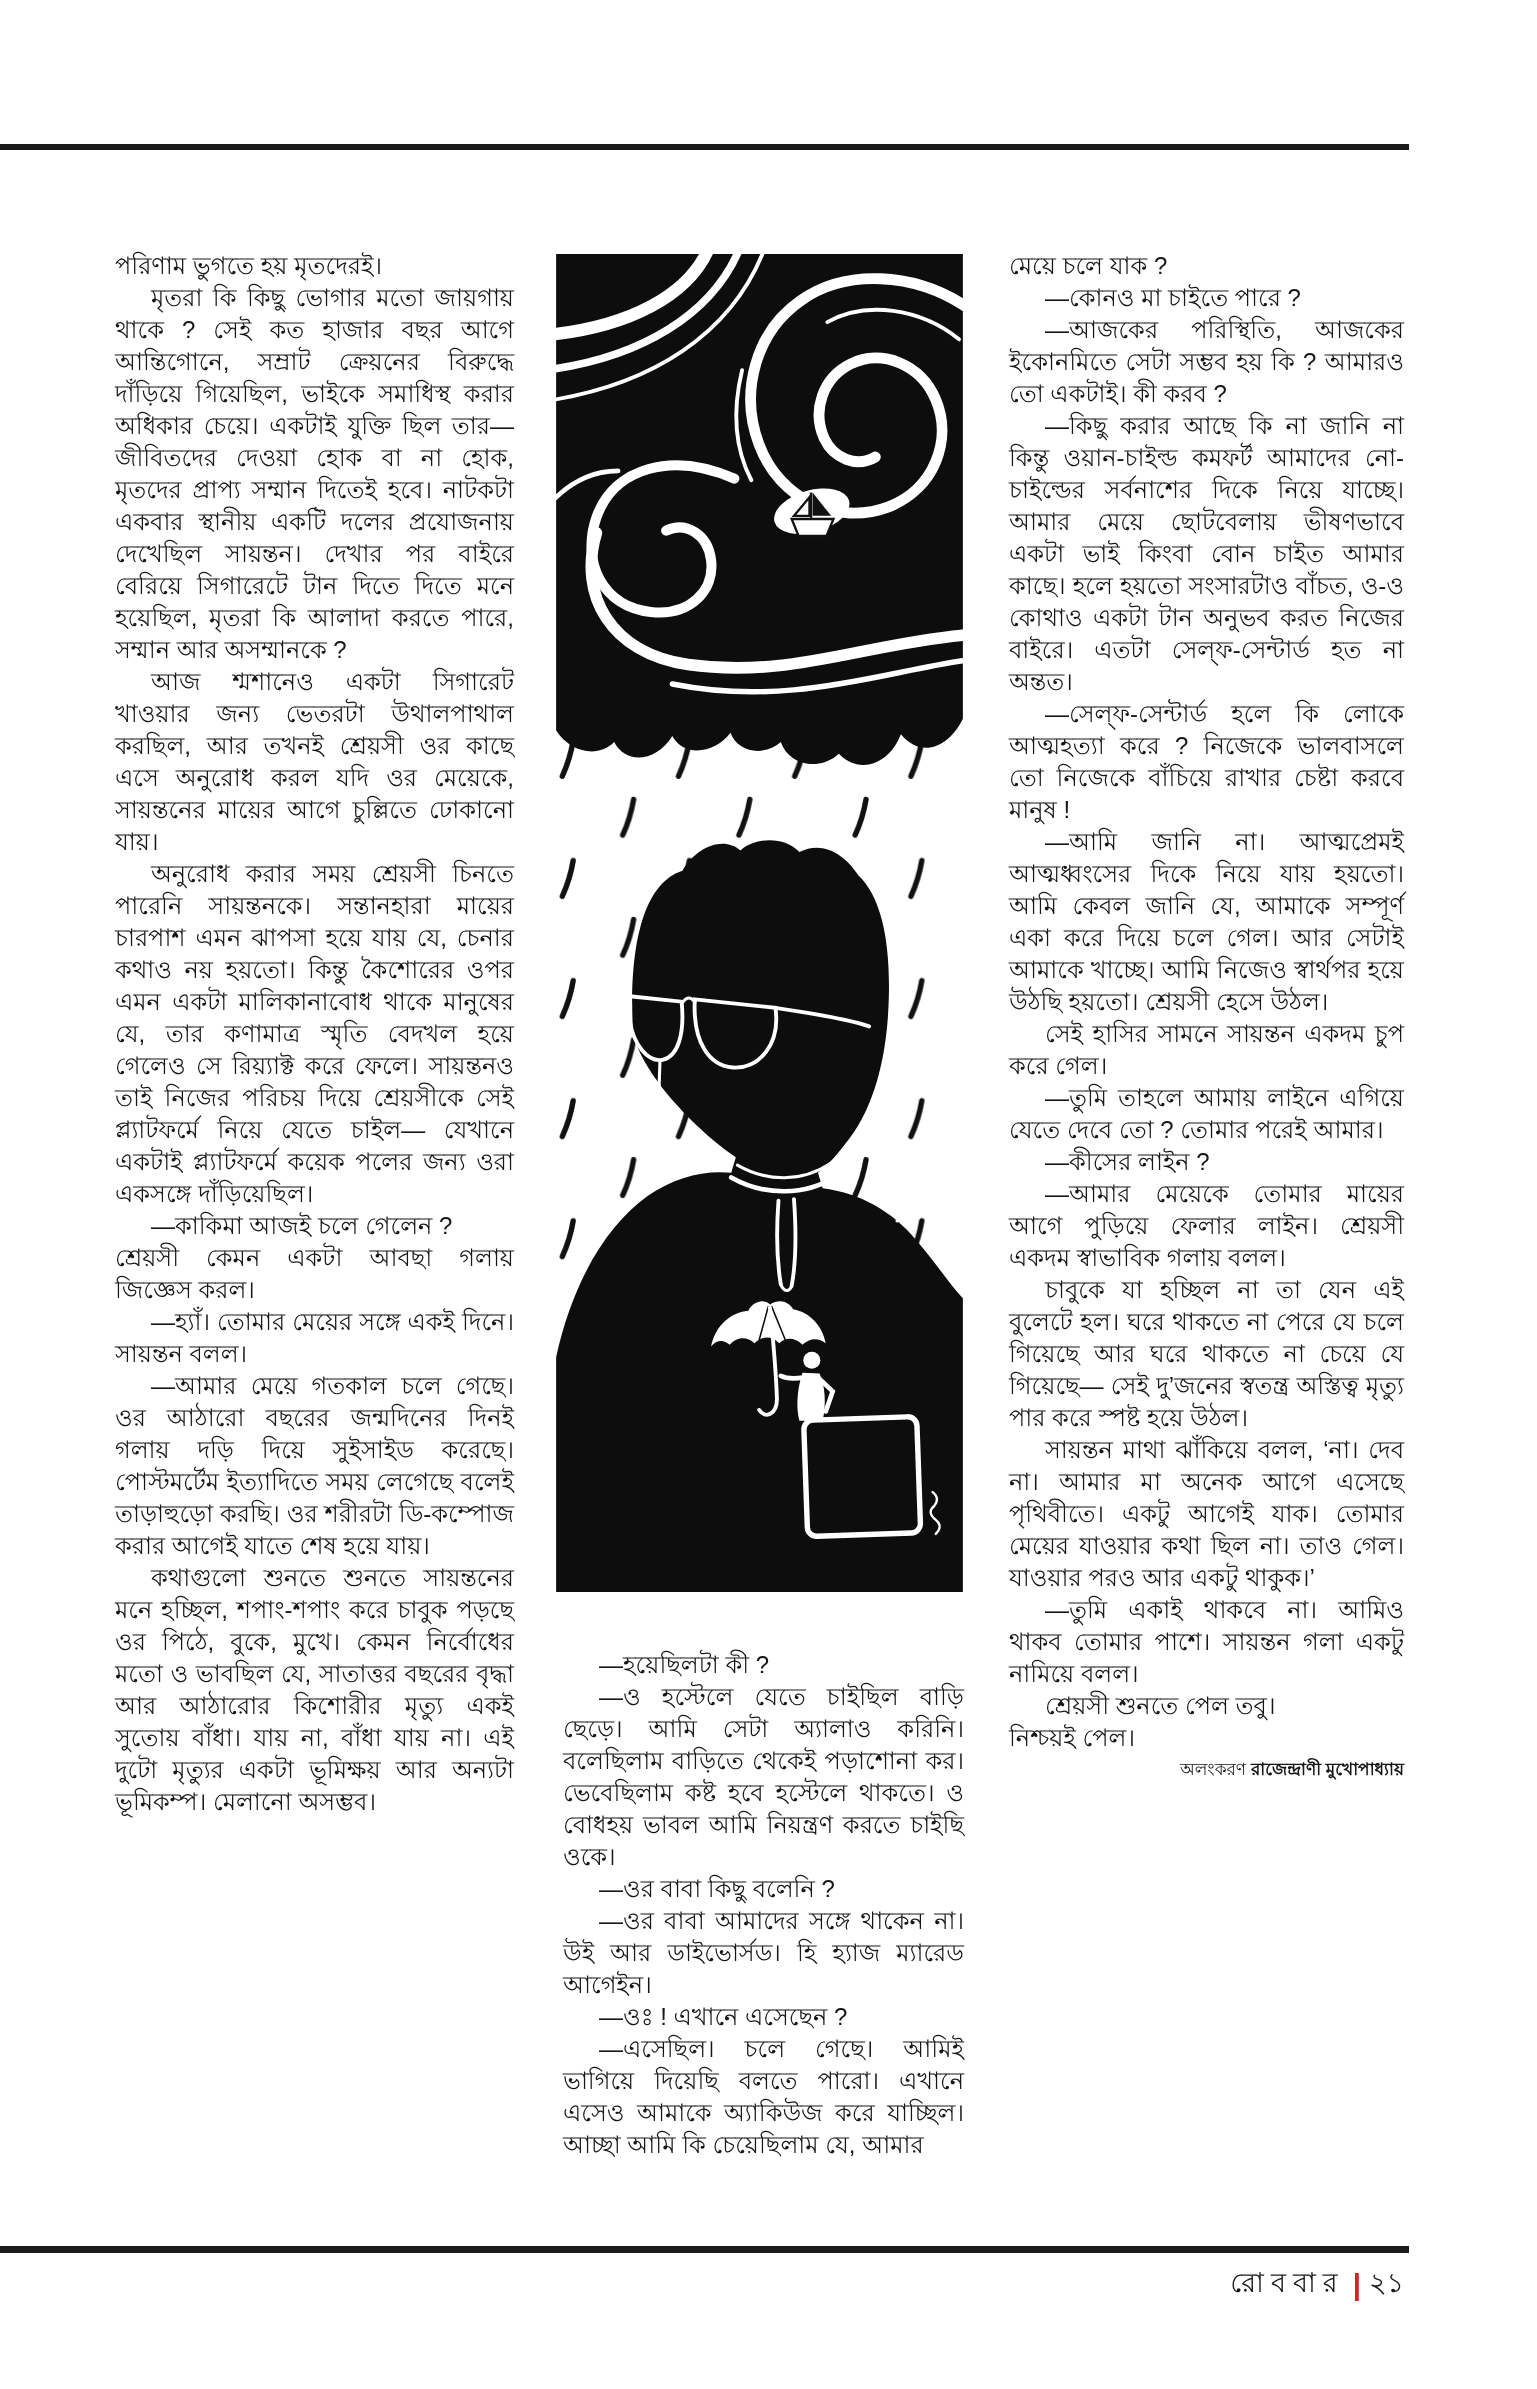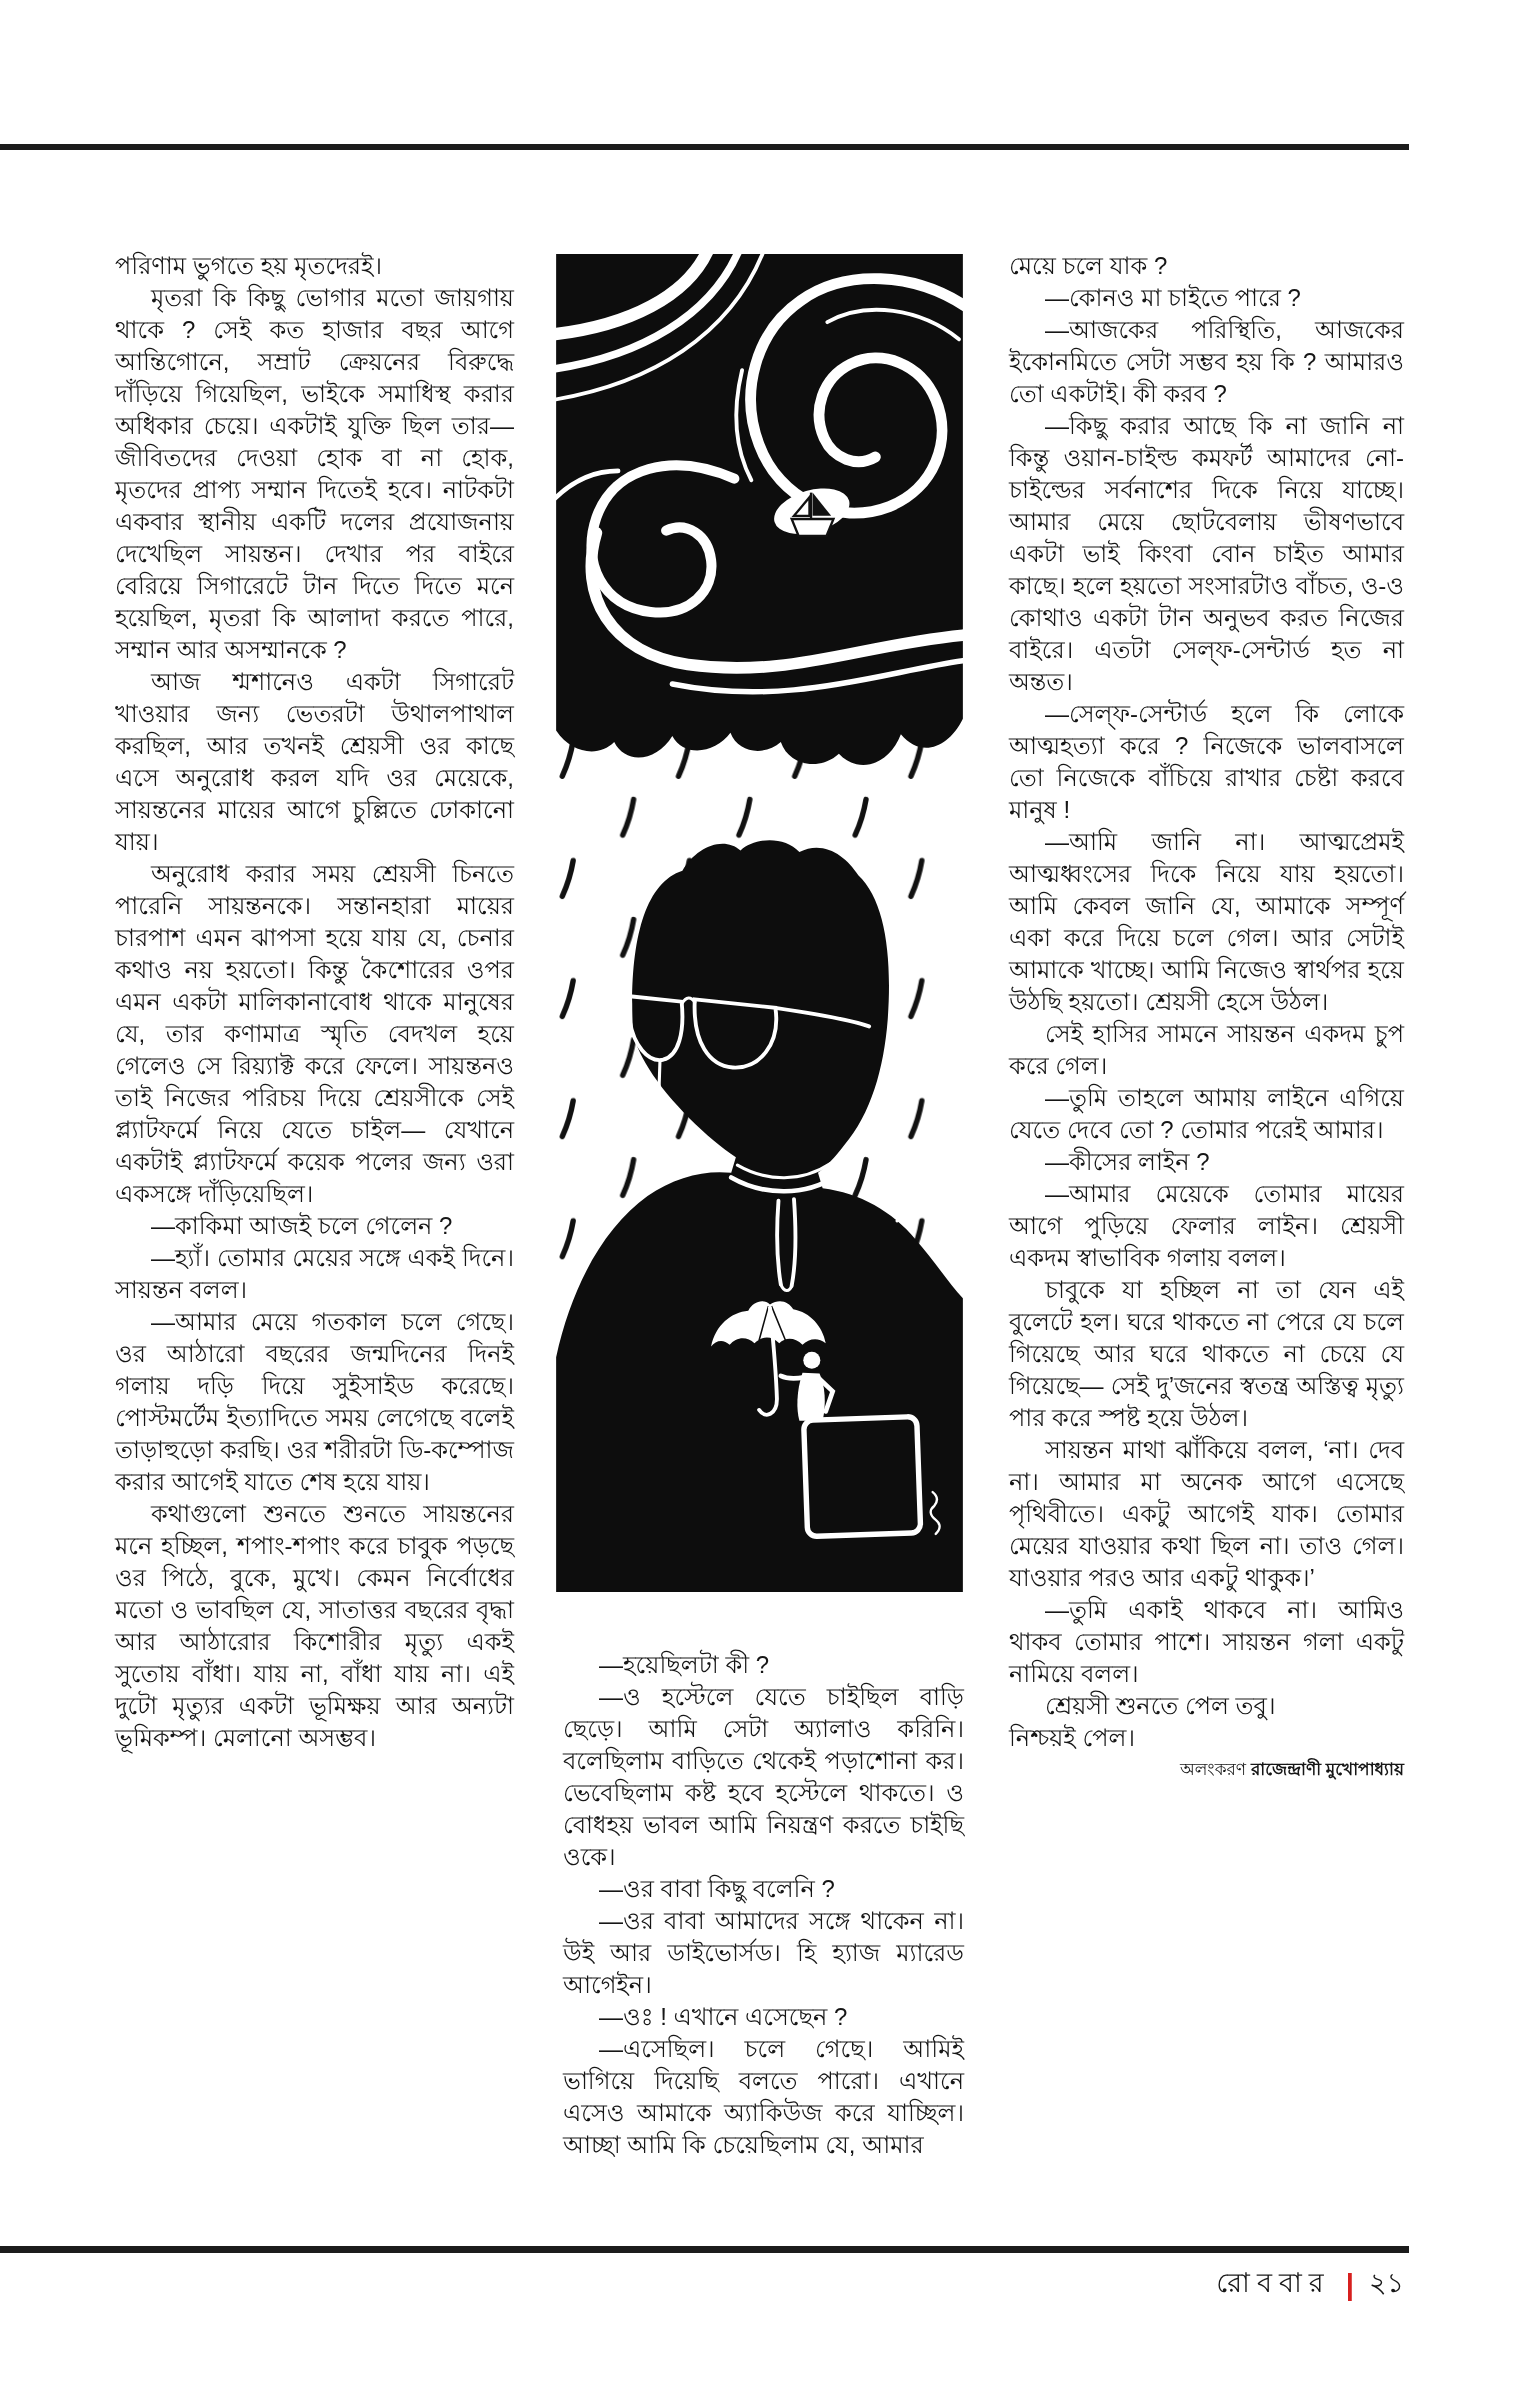--- a/index.html
+++ b/index.html
@@ -11,37 +11,38 @@
   .col{position:absolute;font-size:24px;line-height:32px;text-align:justify;}
   .col p{margin:0;padding:0;}
   .col p.ind{text-indent:36px;}
   .col-left{left:115px;top:250px;width:399px;}
   .col-mid{left:563px;top:1649px;width:401px;}
   .col-right{left:1009px;top:250px;width:395px;}
   .illu{position:absolute;left:556px;top:254px;width:407px;height:1338px;}
   .credit{margin-top:42px;text-align:right;font-size:17px;text-indent:0;}
   .credit .artist{font-weight:bold;}
   .footer{position:absolute;top:2262px;left:1009px;width:395px;font-size:27px;
-          display:flex;justify-content:flex-end;align-items:center;gap:15px;}
+          display:flex;justify-content:flex-end;align-items:center;gap:8px;}
   .footer .mag{letter-spacing:7px;}
   .footer .sep{color:#d7201f;font-weight:bold;font-size:29.5px;}
 </style>
 </head>
 <body>
 
 <div class="page">
 
   <div class="rule rule-top"></div>
 
   <div class="col col-left">
       <p class="">পরিণাম ভুগতে হয় মৃতদেরই।</p>
       <p class="ind">মৃতরা কি কিছু ভোগার মতো জায়গায় থাকে ? সেই কত হাজার বছর আগে আন্তিগোনে, সম্রাট ক্রেয়নের বিরুদ্ধে দাঁড়িয়ে গিয়েছিল, ভাইকে সমাধিস্থ করার অধিকার চেয়ে। একটাই যুক্তি ছিল তার— জীবিতদের দেওয়া হোক বা না হোক, মৃতদের প্রাপ্য সম্মান দিতেই হবে। নাটকটা একবার স্থানীয় একটি দলের প্রযোজনায় দেখেছিল সায়ন্তন। দেখার পর বাইরে বেরিয়ে সিগারেটে টান দিতে দিতে মনে হয়েছিল, মৃতরা কি আলাদা করতে পারে, সম্মান আর অসম্মানকে ?</p>
       <p class="ind">আজ শ্মশানেও একটা সিগারেট খাওয়ার জন্য ভেতরটা উথালপাথাল করছিল, আর তখনই শ্রেয়সী ওর কাছে এসে অনুরোধ করল যদি ওর মেয়েকে, সায়ন্তনের মায়ের আগে চুল্লিতে ঢোকানো যায়।</p>
       <p class="ind">অনুরোধ করার সময় শ্রেয়সী চিনতে পারেনি সায়ন্তনকে। সন্তানহারা মায়ের চারপাশ এমন ঝাপসা হয়ে যায় যে, চেনার কথাও নয় হয়তো। কিন্তু কৈশোরের ওপর এমন একটা মালিকানাবোধ থাকে মানুষের যে, তার কণামাত্র স্মৃতি বেদখল হয়ে গেলেও সে রিয়্যাক্ট করে ফেলে। সায়ন্তনও তাই নিজের পরিচয় দিয়ে শ্রেয়সীকে সেই প্ল্যাটফর্মে নিয়ে যেতে চাইল— যেখানে একটাই প্ল্যাটফর্মে কয়েক পলের জন্য ওরা একসঙ্গে দাঁড়িয়েছিল।</p>
       <p class="ind">—কাকিমা আজই চলে গেলেন ?</p>
+      <p class="">শ্রেয়সী কেমন একটা আবছা গলায় জিজ্ঞেস করল।</p>
       <p class="ind">—হ্যাঁ। তোমার মেয়ের সঙ্গে একই দিনে। সায়ন্তন বলল।</p>
       <p class="ind">—আমার মেয়ে গতকাল চলে গেছে। ওর আঠারো বছরের জন্মদিনের দিনই গলায় দড়ি দিয়ে সুইসাইড করেছে। পোস্টমর্টেম ইত্যাদিতে সময় লেগেছে বলেই তাড়াহুড়ো করছি। ওর শরীরটা ডি-কম্পোজ করার আগেই যাতে শেষ হয়ে যায়।</p>
       <p class="ind">কথাগুলো শুনতে শুনতে সায়ন্তনের মনে হচ্ছিল, শপাং-শপাং করে চাবুক পড়ছে ওর পিঠে, বুকে, মুখে। কেমন নির্বোধের মতো ও ভাবছিল যে, সাতাত্তর বছরের বৃদ্ধা আর আঠারোর কিশোরীর মৃত্যু একই সুতোয় বাঁধা। যায় না, বাঁধা যায় না। এই দুটো মৃত্যুর একটা ভূমিক্ষয় আর অন্যটা ভূমিকম্প। মেলানো অসম্ভব।</p>
     </div>
 
   <svg class="illu" viewBox="0 0 525 1727">
     <defs>
       <pattern id="rain" width="150" height="155" patternUnits="userSpaceOnUse">
         <path d="M22 8 q -4 24 -14 46" stroke="#111" stroke-width="7" fill="none" stroke-linecap="round"></path>
         <path d="M100 84 q -4 24 -14 46" stroke="#111" stroke-width="7" fill="none" stroke-linecap="round"></path>

